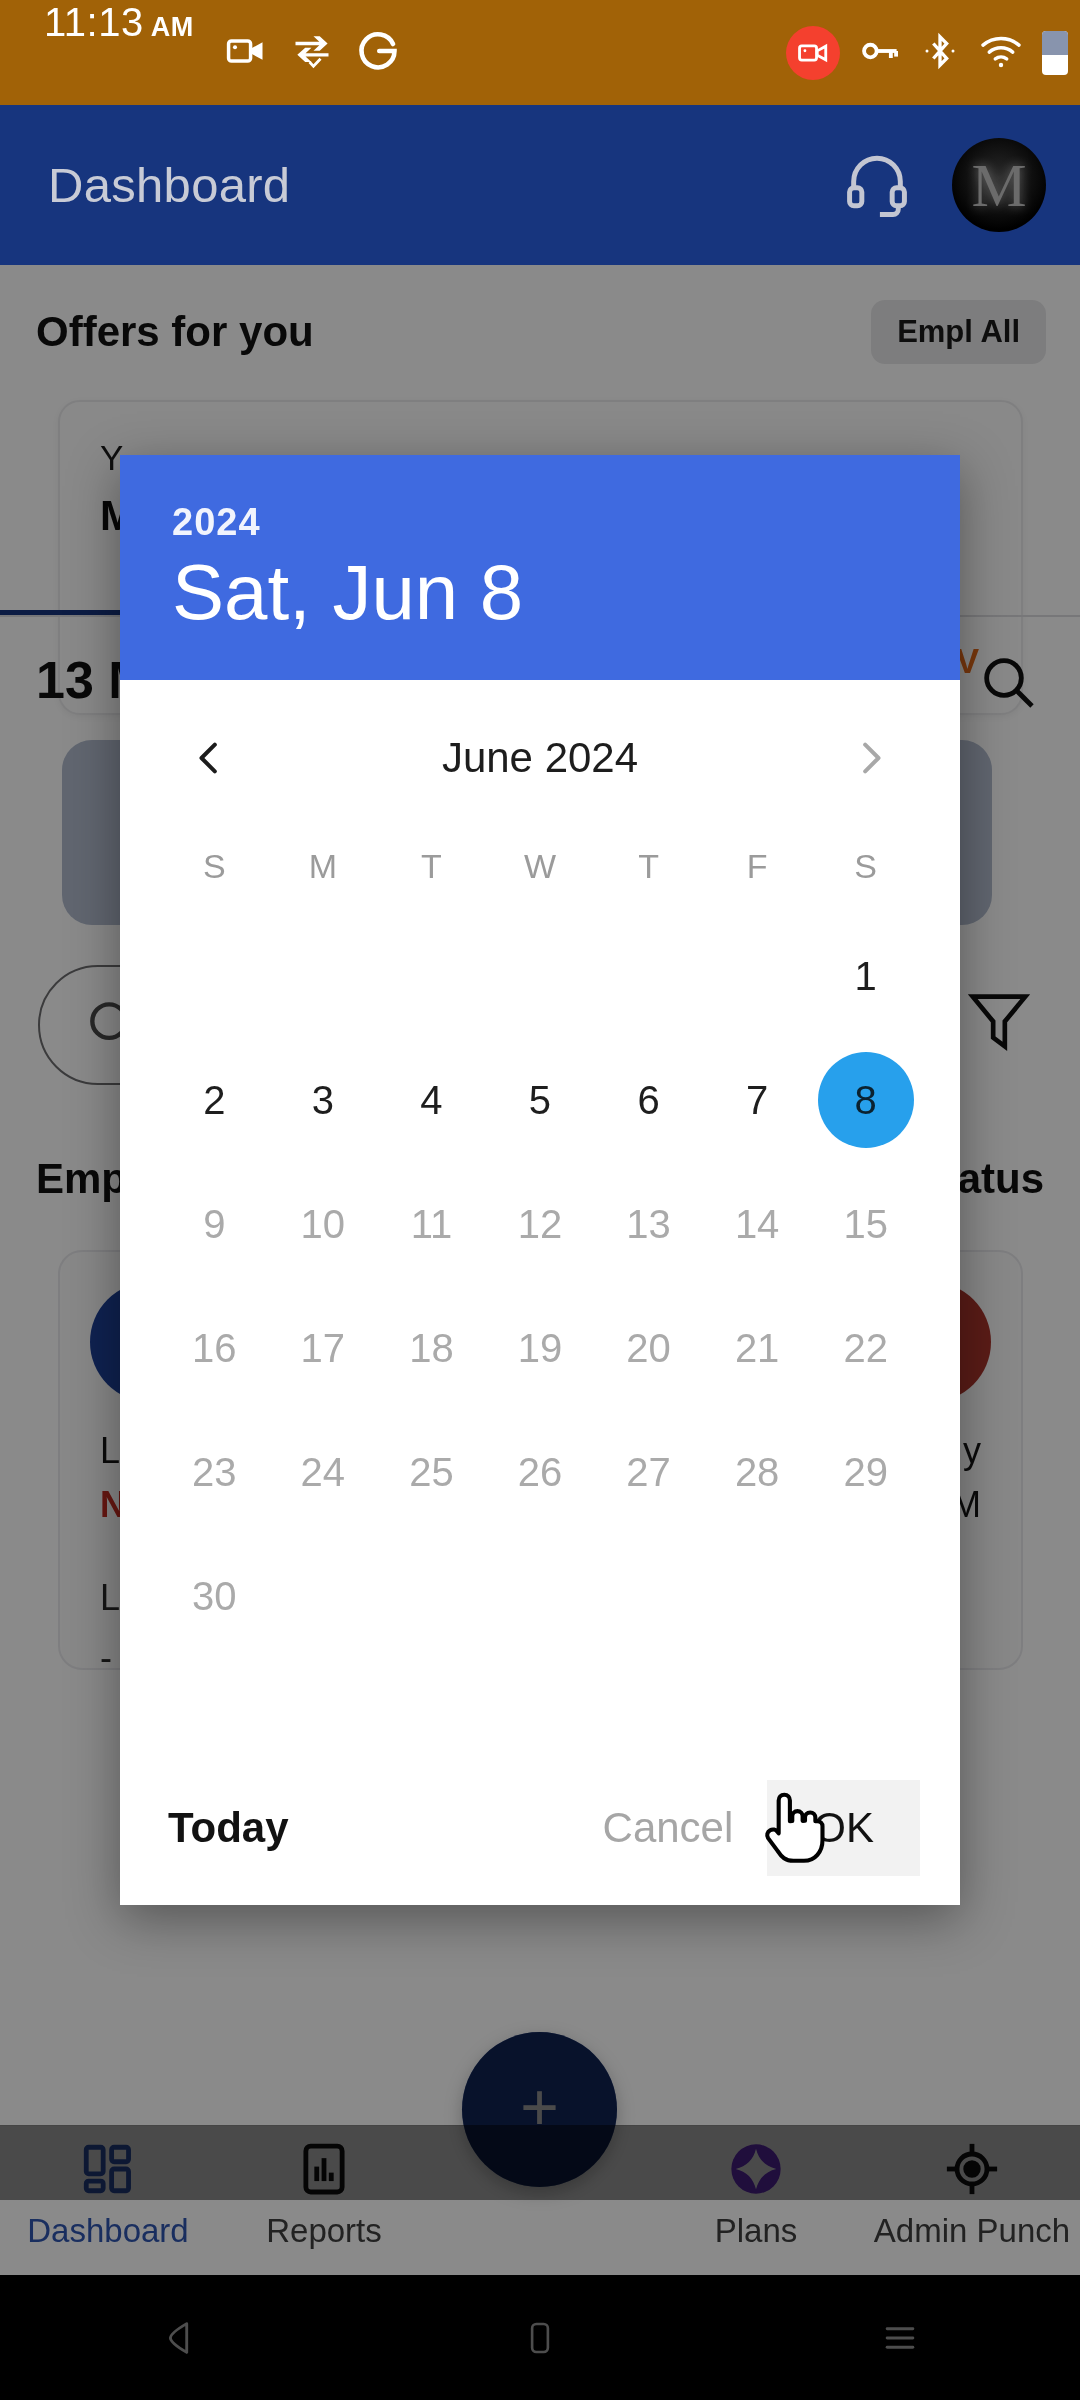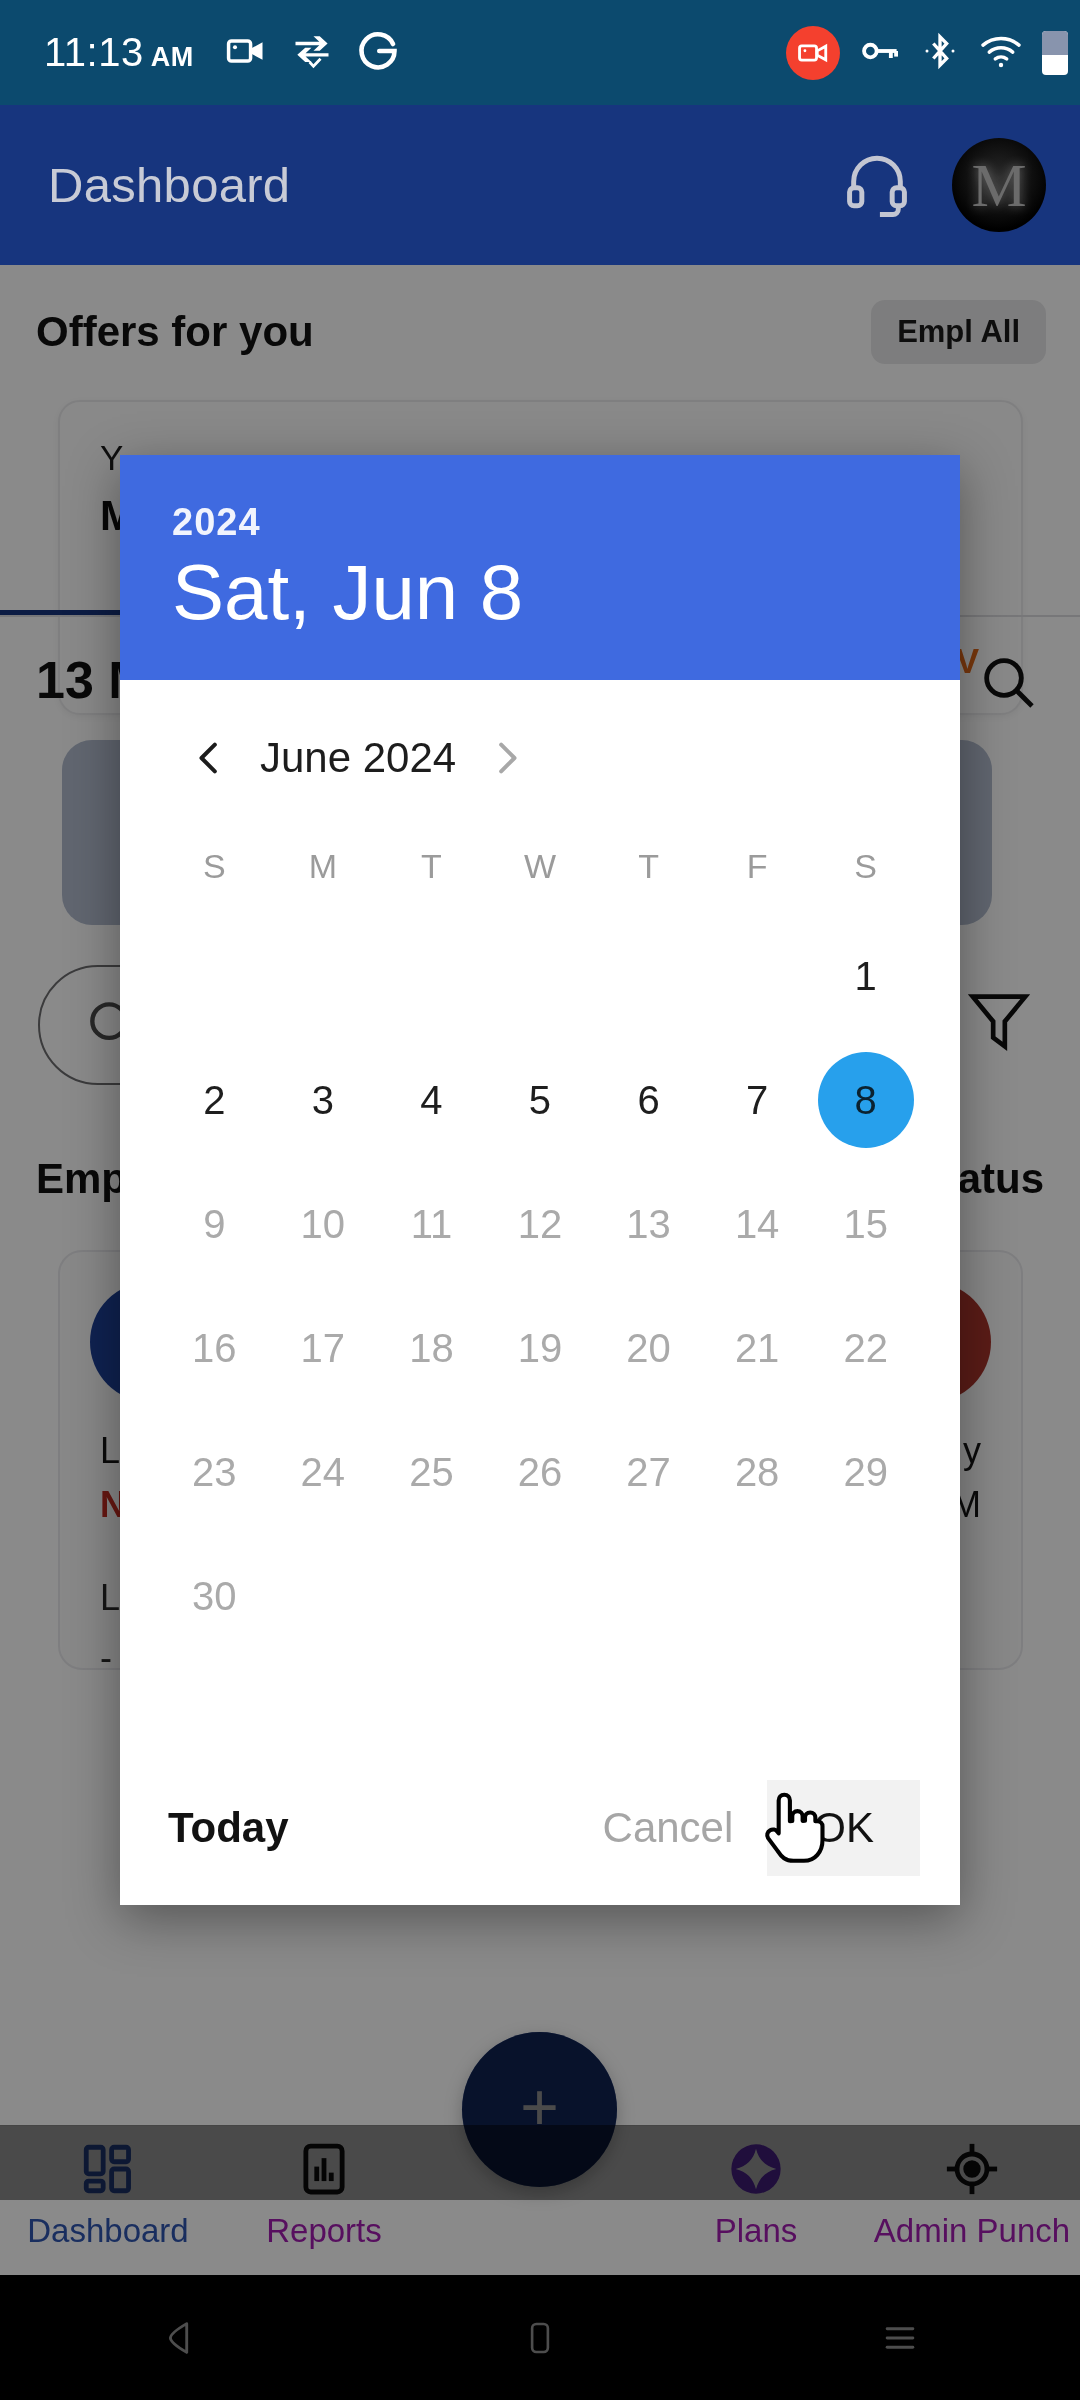--- a/index.html
+++ b/index.html
@@ -13,22 +13,22 @@
     position: relative;
     width: 1080px; height: 2400px;
     background: #ffffff;
     overflow: hidden;
   }
 
   
   .statusbar {
     position: absolute; top: 0; left: 0;
     width: 1080px; height: 105px;
-    background: #0c4a6e;
-    display: flex; align-items: center;
+    background: #a16207;
+    display: flex; 
     padding: 0 12px 0 44px;
     z-index: 40;
   }
   .sb-time {
     color: #ffffff; font-size: 40px; font-weight: 500;
     letter-spacing: 0.5px; white-space: nowrap;
   }
   .sb-ampm { font-size: 27px; font-weight: 600; margin-left: 7px; }
   .sb-left-icons { display: flex; align-items: center; gap: 22px; margin-left: 30px; }
   .sb-right { margin-left: auto; display: flex; align-items: center; gap: 19px; }
@@ -180,21 +180,21 @@
     color: rgba(255,255,255,0.93); font-size: 38px; font-weight: 600;
     letter-spacing: 1px; margin-bottom: 6px;
   }
   .dlg-date {
     color: #ffffff; font-size: 78px; font-weight: 400; line-height: 1.08;
   }
 
   .dlg-body { padding: 18px 40px 0 40px; flex: 1; }
 
   .month-nav {
-    display: flex; align-items: center; justify-content: flex-start;
+    display: flex; align-items: center; justify-content: space-between;
     height: 120px; padding: 0 14px; gap: 16px;
   }
   .nav-arrow {
     width: 70px; height: 70px; display: flex; align-items: center; justify-content: center;
     font-size: 50px; line-height: 1;
   }
   .nav-prev { color: #1c1c1c; }
   .nav-next { color: #a8a8a8; }
   .month-label { font-size: 42px; color: #1d1d1d; font-weight: 400; }
 
@@ -239,21 +239,21 @@
     width: 1080px; height: 150px;
     background: #ffffff;
     display: flex; align-items: flex-start;
     z-index: 15;
     border-top: 1px solid #ececec;
   }
   .bn-item {
     flex: 1; display: flex; flex-direction: column; align-items: center;
     padding-top: 14px; gap: 10px;
   }
-  .bn-label { font-size: 33px; color: #a21caf; }
+  .bn-label { font-size: 33px; color: #404040; }
   .bn-label.active { color: #2f55b0; }
   .bn-spacer { flex: 1; }
   .fab {
     position: absolute; left: 462px; top: 2032px;
     width: 155px; height: 155px; border-radius: 50%;
     background: #1c3f96; z-index: 16;
     display: flex; align-items: center; justify-content: center;
     box-shadow: 0 6px 18px rgba(0,0,0,0.25);
   }
   .fab-plus { color: #ffffff; font-size: 66px; font-weight: 300; line-height: 1; margin-top: -6px; }

